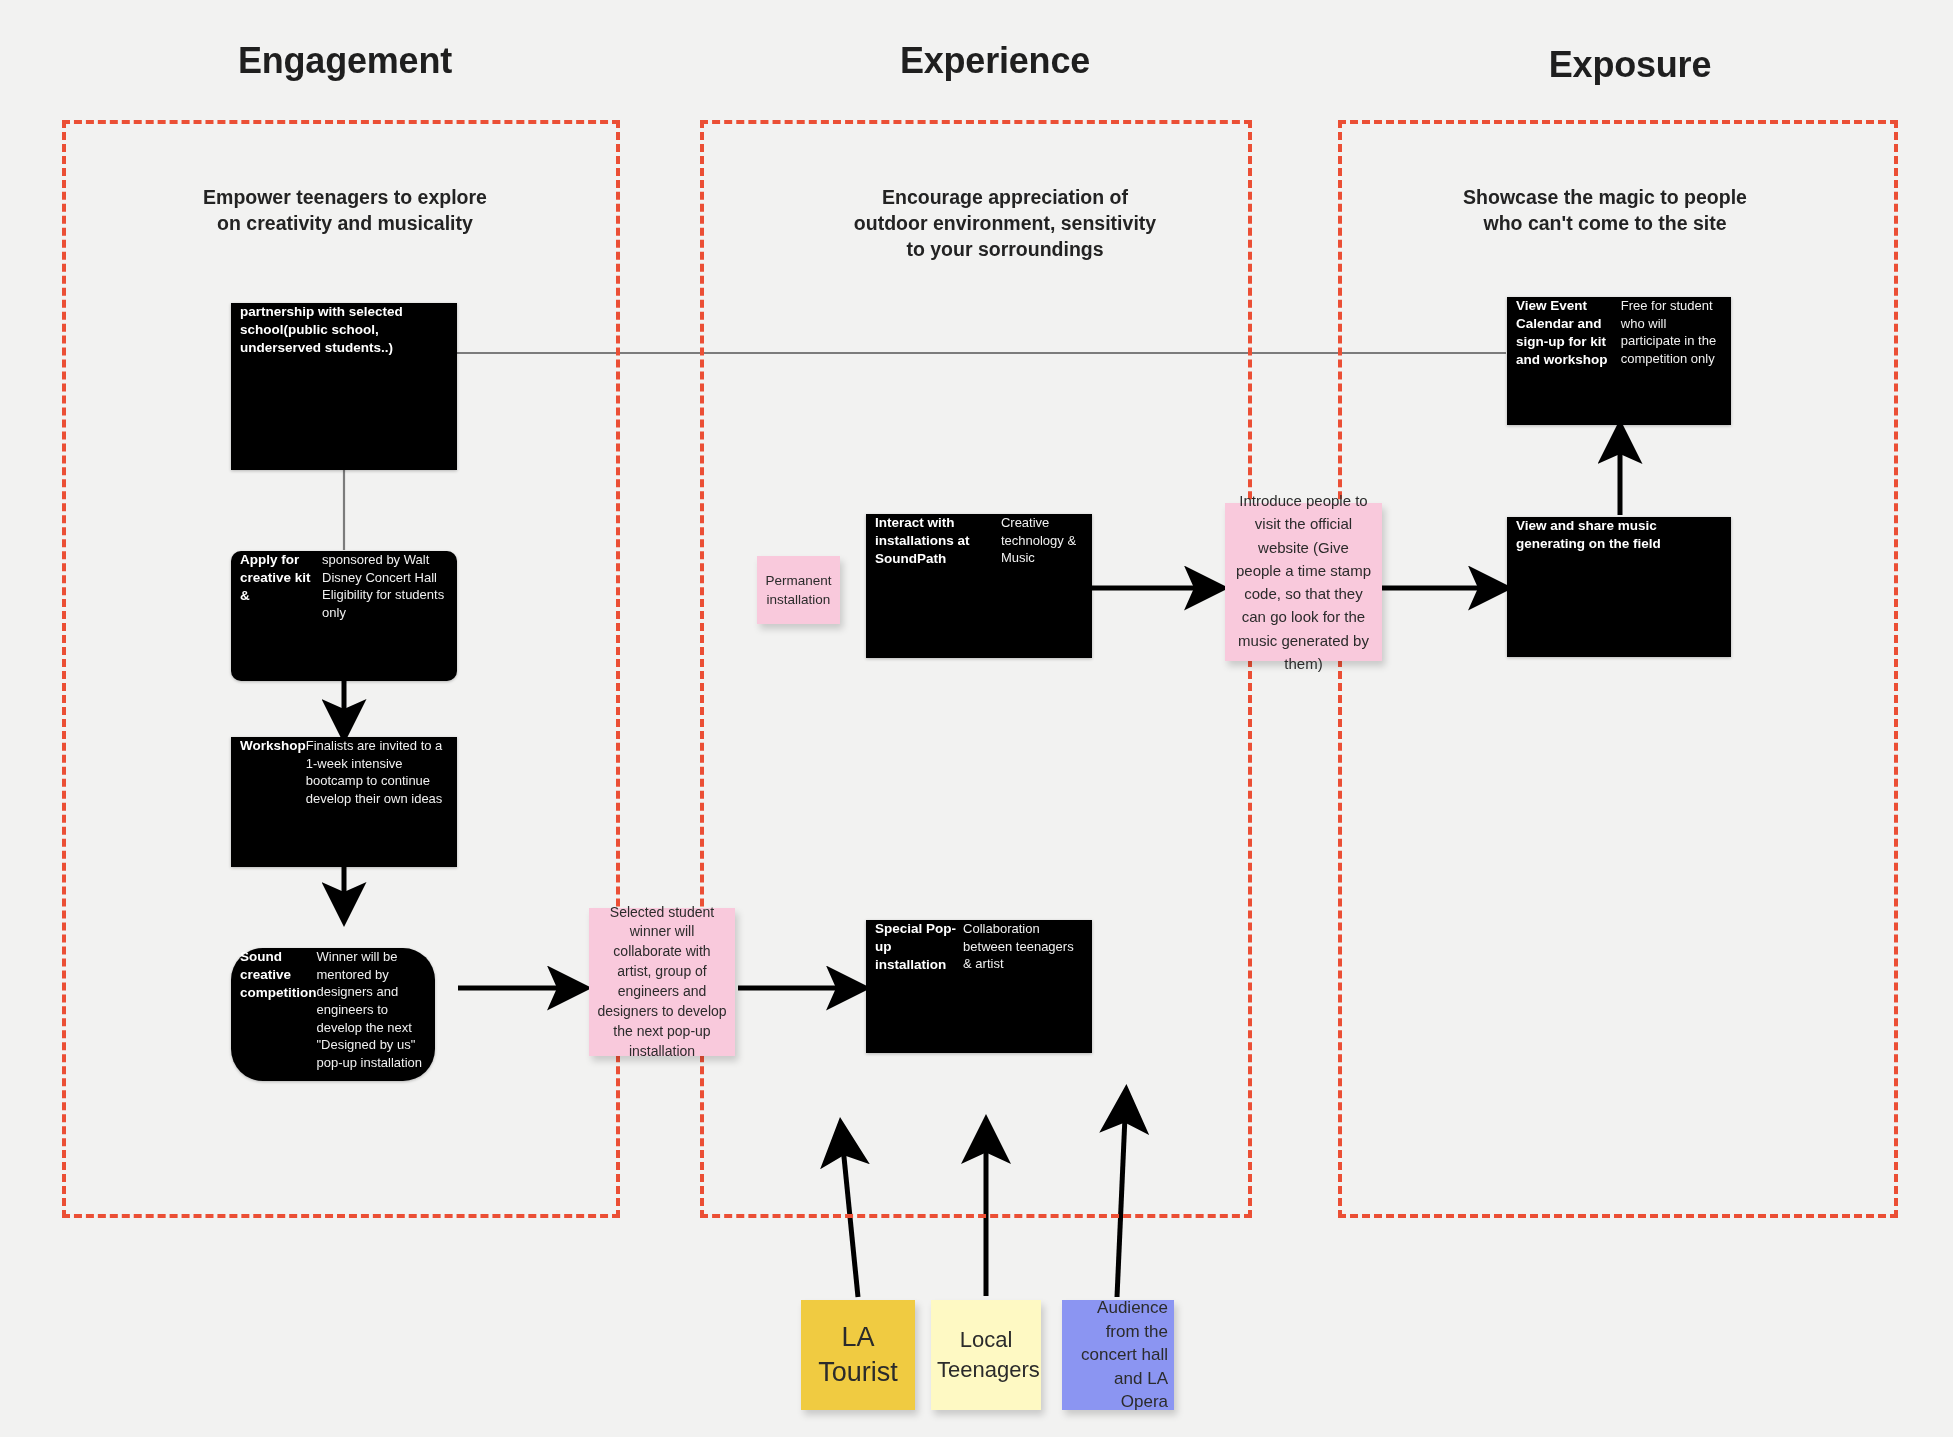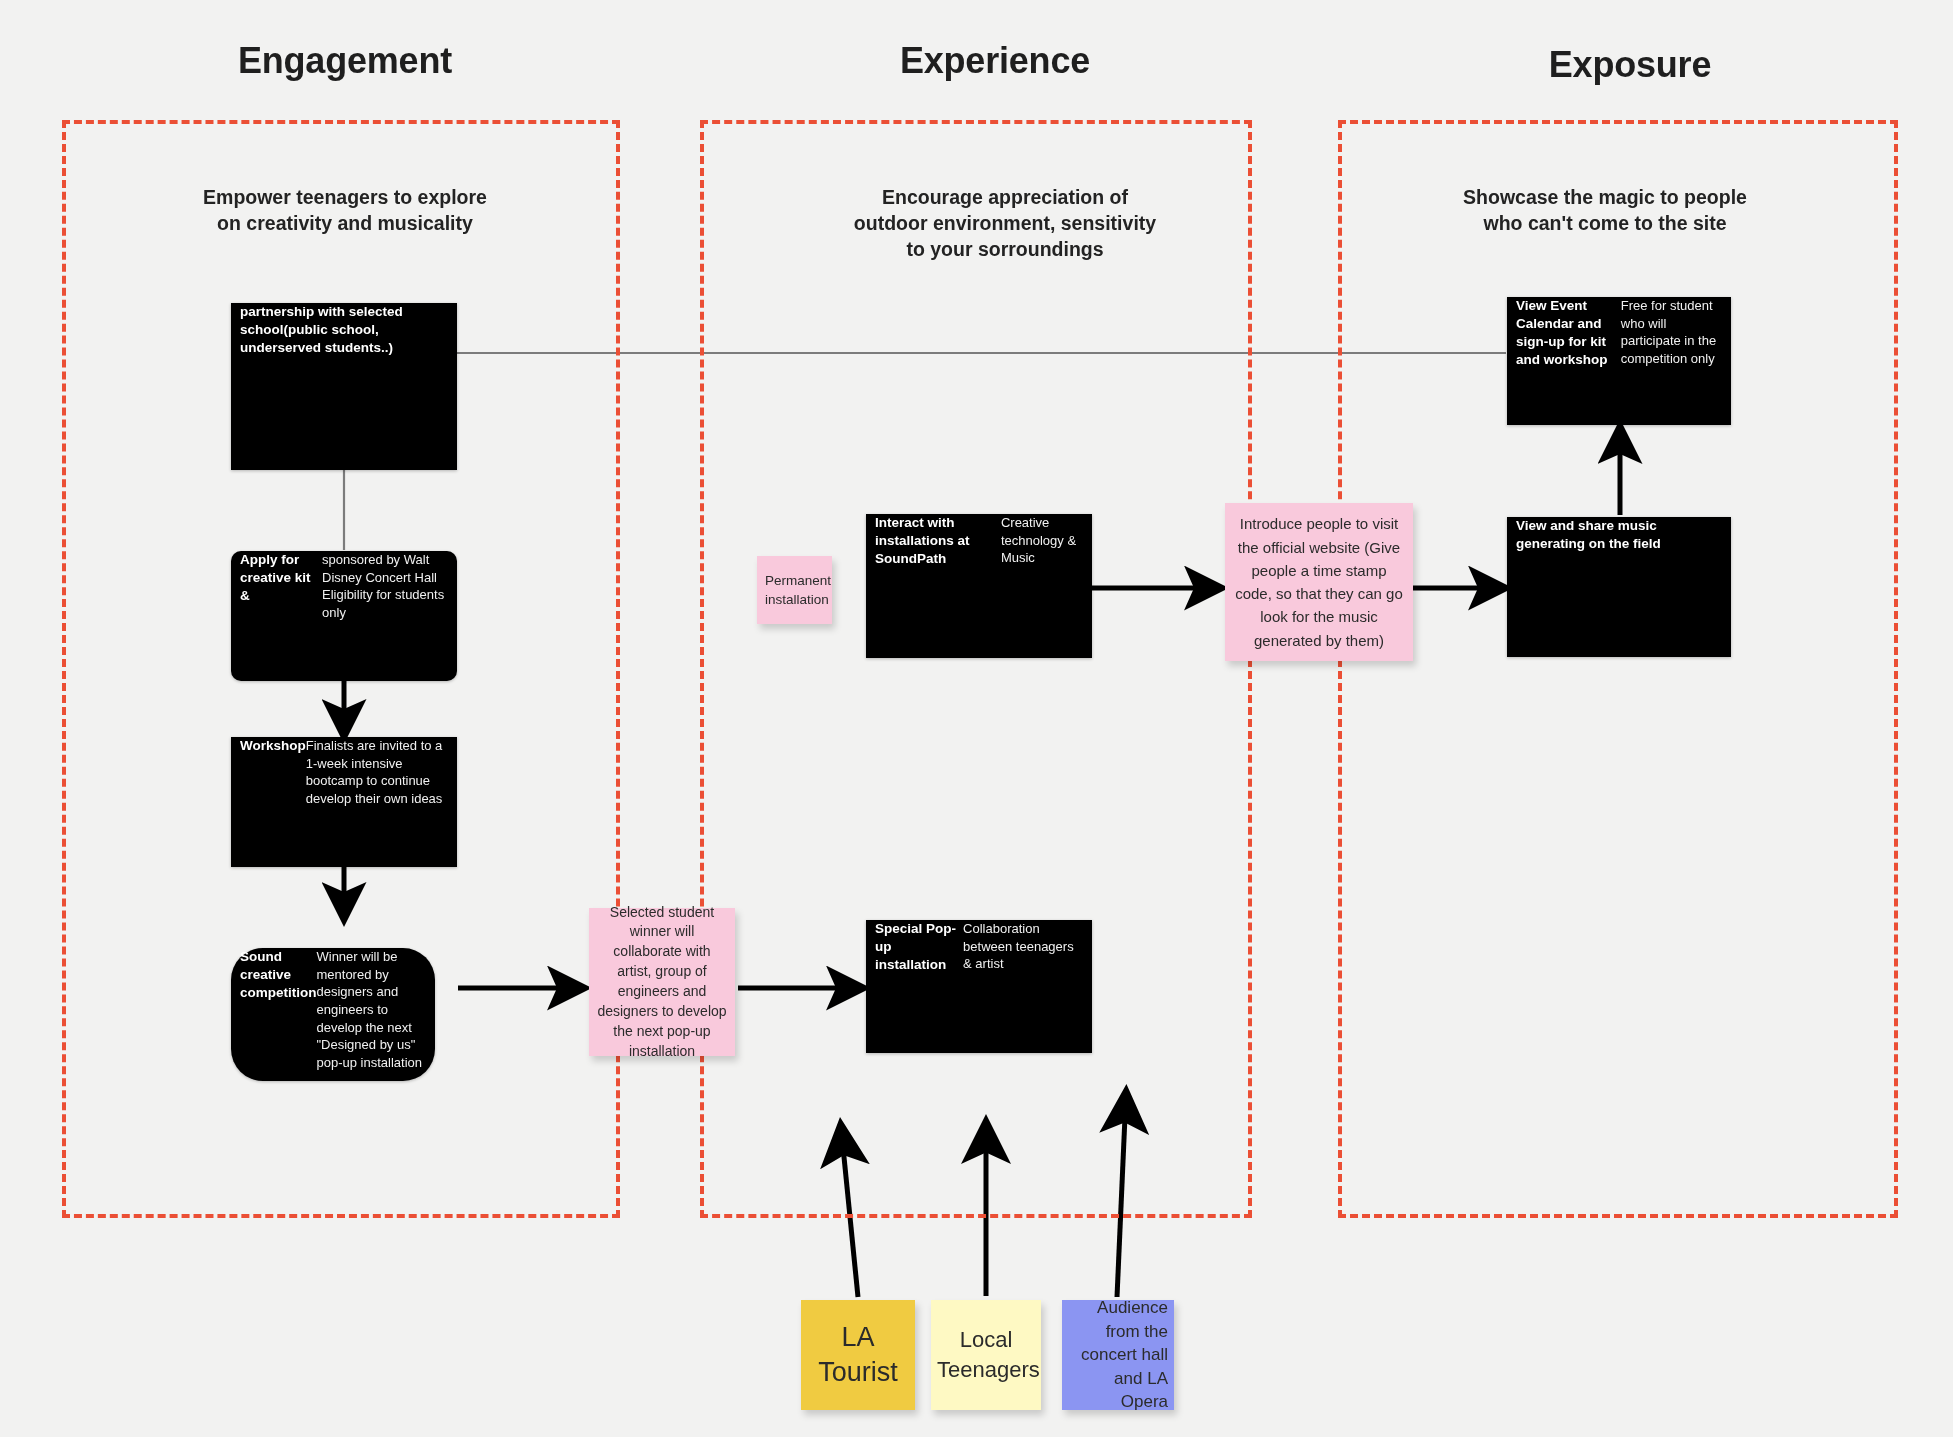--- a/index.html
+++ b/index.html
@@ -210,35 +210,35 @@
 
   <div class="card" style="left:231px; top:948px; width:204px; height:133px;border-radius:32px;">
     <p class="card-title">Sound creative competition</p>
     <p class="card-body">Winner will be mentored by designers and engineers to develop the next "Designed by us" pop-up installation</p>
   </div>
 
   <div class="sticky pink note-small" style="left:589px; top:908px; width:146px; height:148px;">
     <span>Selected student winner will collaborate with artist, group of engineers and designers to develop the next pop-up installation</span>
   </div>
 
-  <div class="sticky pink note-small" style="left:757px; top:556px; width:75px; height:68px; font-size:13.5px;">
+  <div class="sticky pink note-small" style="left:757px; top:556px; width:83px; height:68px; font-size:13.5px;">
     <span>Permanent installation</span>
   </div>
 
   <div class="card" style="left:866px; top:514px; width:226px; height:144px;">
     <p class="card-title">Interact with installations at SoundPath</p>
     <p class="card-body">Creative technology &amp; Music</p>
   </div>
 
   <div class="card" style="left:866px; top:920px; width:226px; height:133px;">
     <p class="card-title">Special Pop-up installation</p>
     <p class="card-body">Collaboration between teenagers &amp; artist</p>
   </div>
 
-  <div class="sticky pink note-medium" style="left:1225px; top:503px; width:188px; height:158px;">
+  <div class="sticky pink note-medium" style="left:1225px; top:503px; width:157px; height:158px;">
     <span>Introduce people to visit the official website (Give people a time stamp code, so that they can go look for the music generated by them)</span>
   </div>
 
   <div class="card" style="left:1507px; top:297px; width:224px; height:128px;">
     <p class="card-title">View Event Calendar and sign-up for kit and workshop</p>
     <p class="card-body">Free for student who will participate in the competition only</p>
   </div>
 
   <div class="card" style="left:1507px; top:517px; width:224px; height:140px;">
     <p class="card-title">View and share music generating on the field</p>

